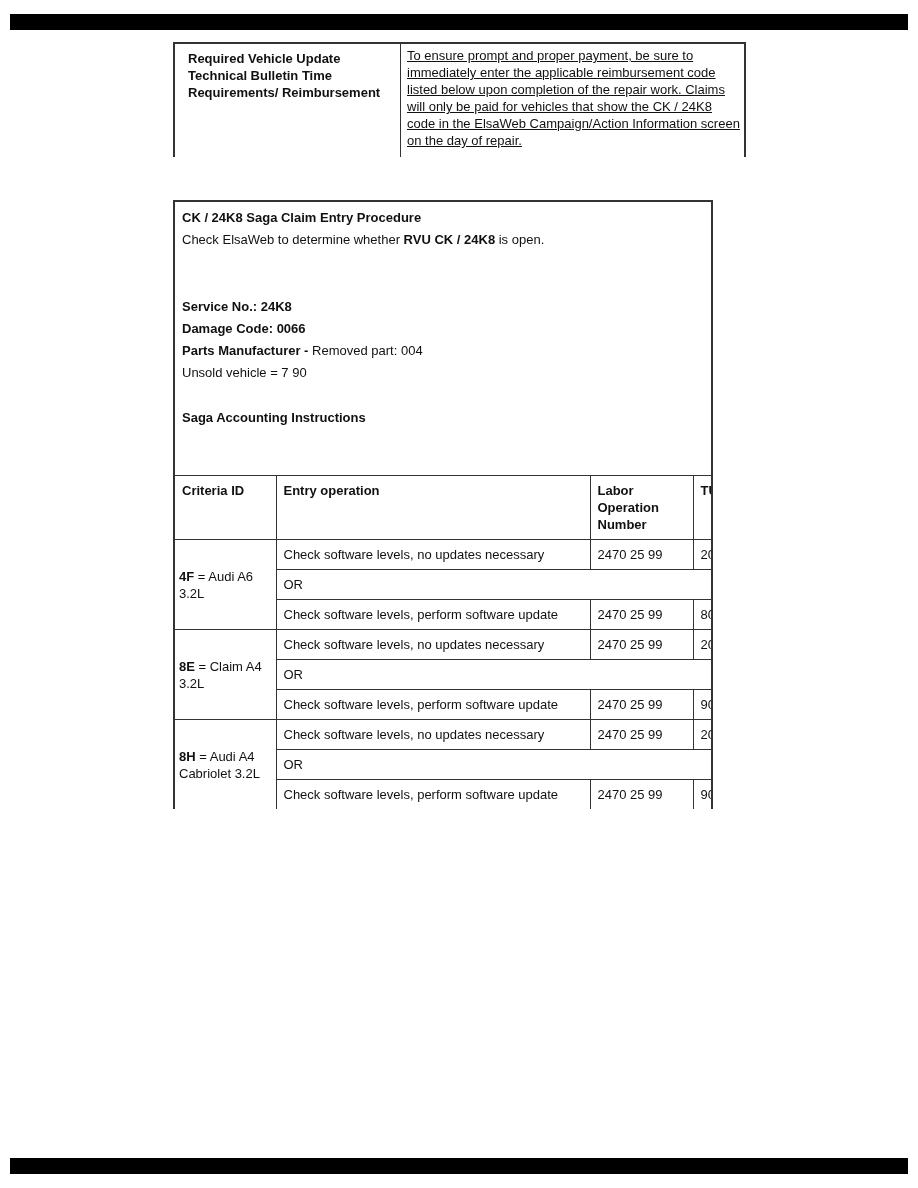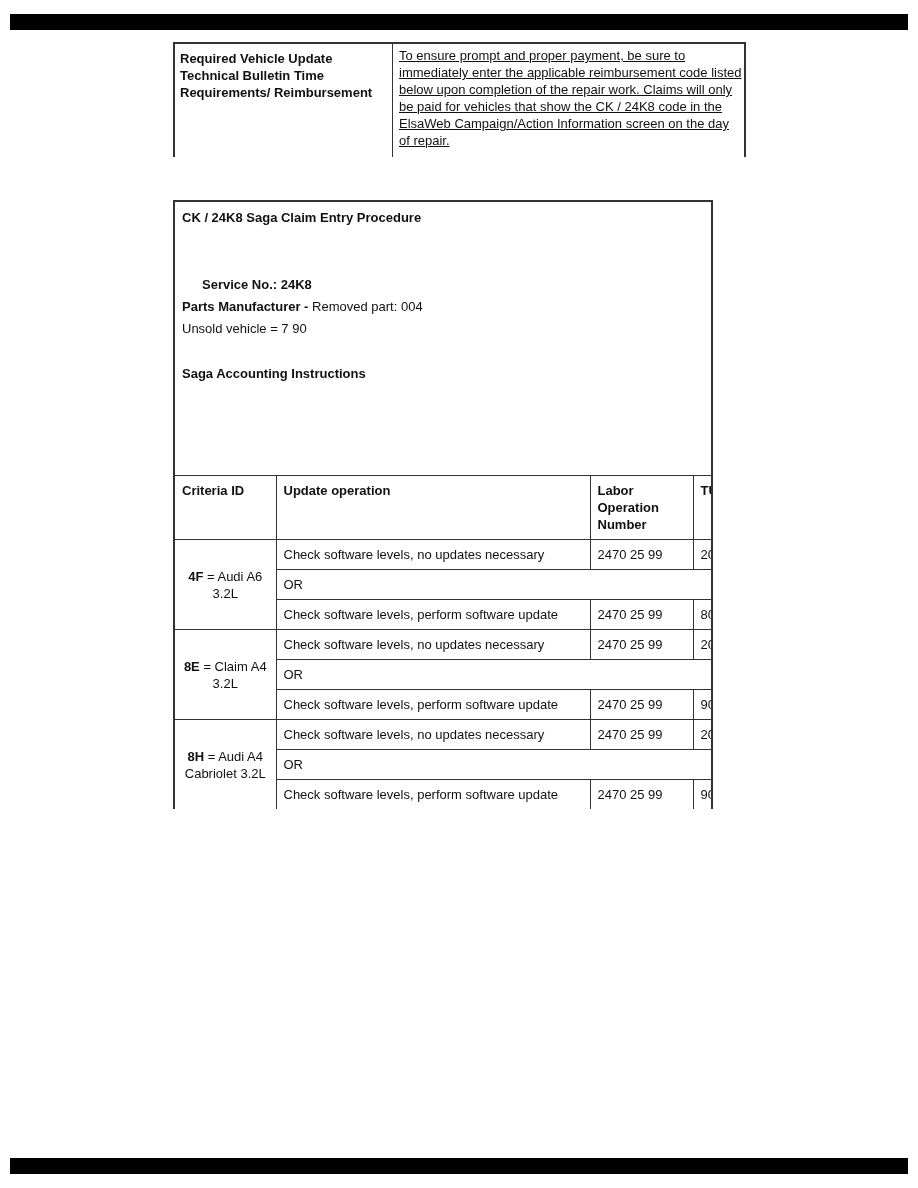--- a/index.html
+++ b/index.html
@@ -25,20 +25,21 @@
     width:573px; height:115px;
     border:2px solid #333333; border-bottom:none;
     display:flex; overflow:hidden;
     font-size:13px; line-height:17px;
   }
   .t1-left {
     width:218px; flex:0 0 218px;
     border-right:1px solid #333333;
     padding:6px 5px 0 5px;
     font-weight:bold;
+    margin-left:8px;
   }
   .t1-right {
     flex:1 1 auto;
     padding:3px 1px 0 6px;
     text-decoration:underline;
   }
 
   
   .t2 {
     position:absolute; left:173px; top:200px;
@@ -46,21 +47,21 @@
     border:2px solid #333333; border-bottom:none;
     overflow:hidden;
     font-size:13px;
   }
   .claim-text {
     height:273px;
     padding:7px 10px 0 7px;
     overflow:hidden;
   }
   .claim-text p { margin:0 0 5px 0; line-height:17px; }
-  .claim-text p.sp-lg { margin-top:50px;margin-left:20px; }
+  .claim-text p.sp-lg { margin-top:50px; }
   .claim-text p.sp-md { margin-top:28px; }
   .bold { font-weight:bold; }
 
   
   table.grid {
     width:100%;
     border-collapse:collapse;
     table-layout:fixed;
     font-size:13px;
     border-bottom:none;
@@ -71,21 +72,21 @@
   }
   .grid th {
     text-align:left; vertical-align:top;
     font-weight:bold;
     padding:6px 7px 0 7px;
     line-height:17px;
     height:64px;
   }
   .grid td { height:30px; vertical-align:middle; padding:0 7px; }
   .grid td.crit {
-    text-align:center;
+    text-align:left;
     padding:0 4px;
     line-height:17px;
     border-left:none;
   }
   .grid th.h-crit { border-left:none; }
   .grid th.h-tu, .grid td.tu, .grid td.or { border-right:none; }
   .grid tr.last td { border-bottom:none; }
   .grid td.crit.span-last { border-bottom:none; }
 </style>
 </head>
@@ -97,37 +98,39 @@
 
   <div class="t1">
     <div class="t1-left">Required Vehicle Update Technical Bulletin Time Requirements/ Reimbursement</div>
     <div class="t1-right">To ensure prompt and proper payment, be sure to immediately enter the applicable reimbursement code listed below upon completion of the repair work. Claims will only be paid for vehicles that show the CK / 24K8 code in the ElsaWeb Campaign/Action Information screen on the day of repair.</div>
   </div>
 
   <div class="t2">
 
     <div class="claim-text">
       <p class="bold">CK / 24K8 Saga Claim Entry Procedure</p>
+      <p><span>Check ElsaWeb to determine whether </span><span class="bold">RVU CK / 24K8</span><span> is open.</span></p>
       <p class="bold sp-lg">Service No.: 24K8</p>
+      <p class="bold">Damage Code: 0066</p>
       <p><span class="bold">Parts Manufacturer - </span><span>Removed part: 004</span></p>
       <p>Unsold vehicle = 7 90</p>
       <p class="bold sp-md">Saga Accounting Instructions</p>
     </div>
 
     <table class="grid">
       <colgroup>
         <col style="width:101px">
           <col style="width:314px">
           <col style="width:103px">
           <col style="width:51px">
       </colgroup>
       <tbody>
           <tr>
         <th class="h-crit">Criteria ID</th>
-        <th>Update operation</th>
+        <th>Entry operation</th>
         <th>Labor Operation Number</th>
         <th class="h-tu">TU</th>
       </tr>
 
       <tr>
         <td class="crit" rowspan="3"><b>4F</b><span> = Audi A6 3.2L</span></td>
         <td>Check software levels, no updates necessary</td>
         <td>2470 25 99</td>
         <td class="tu">20</td>
       </tr>

